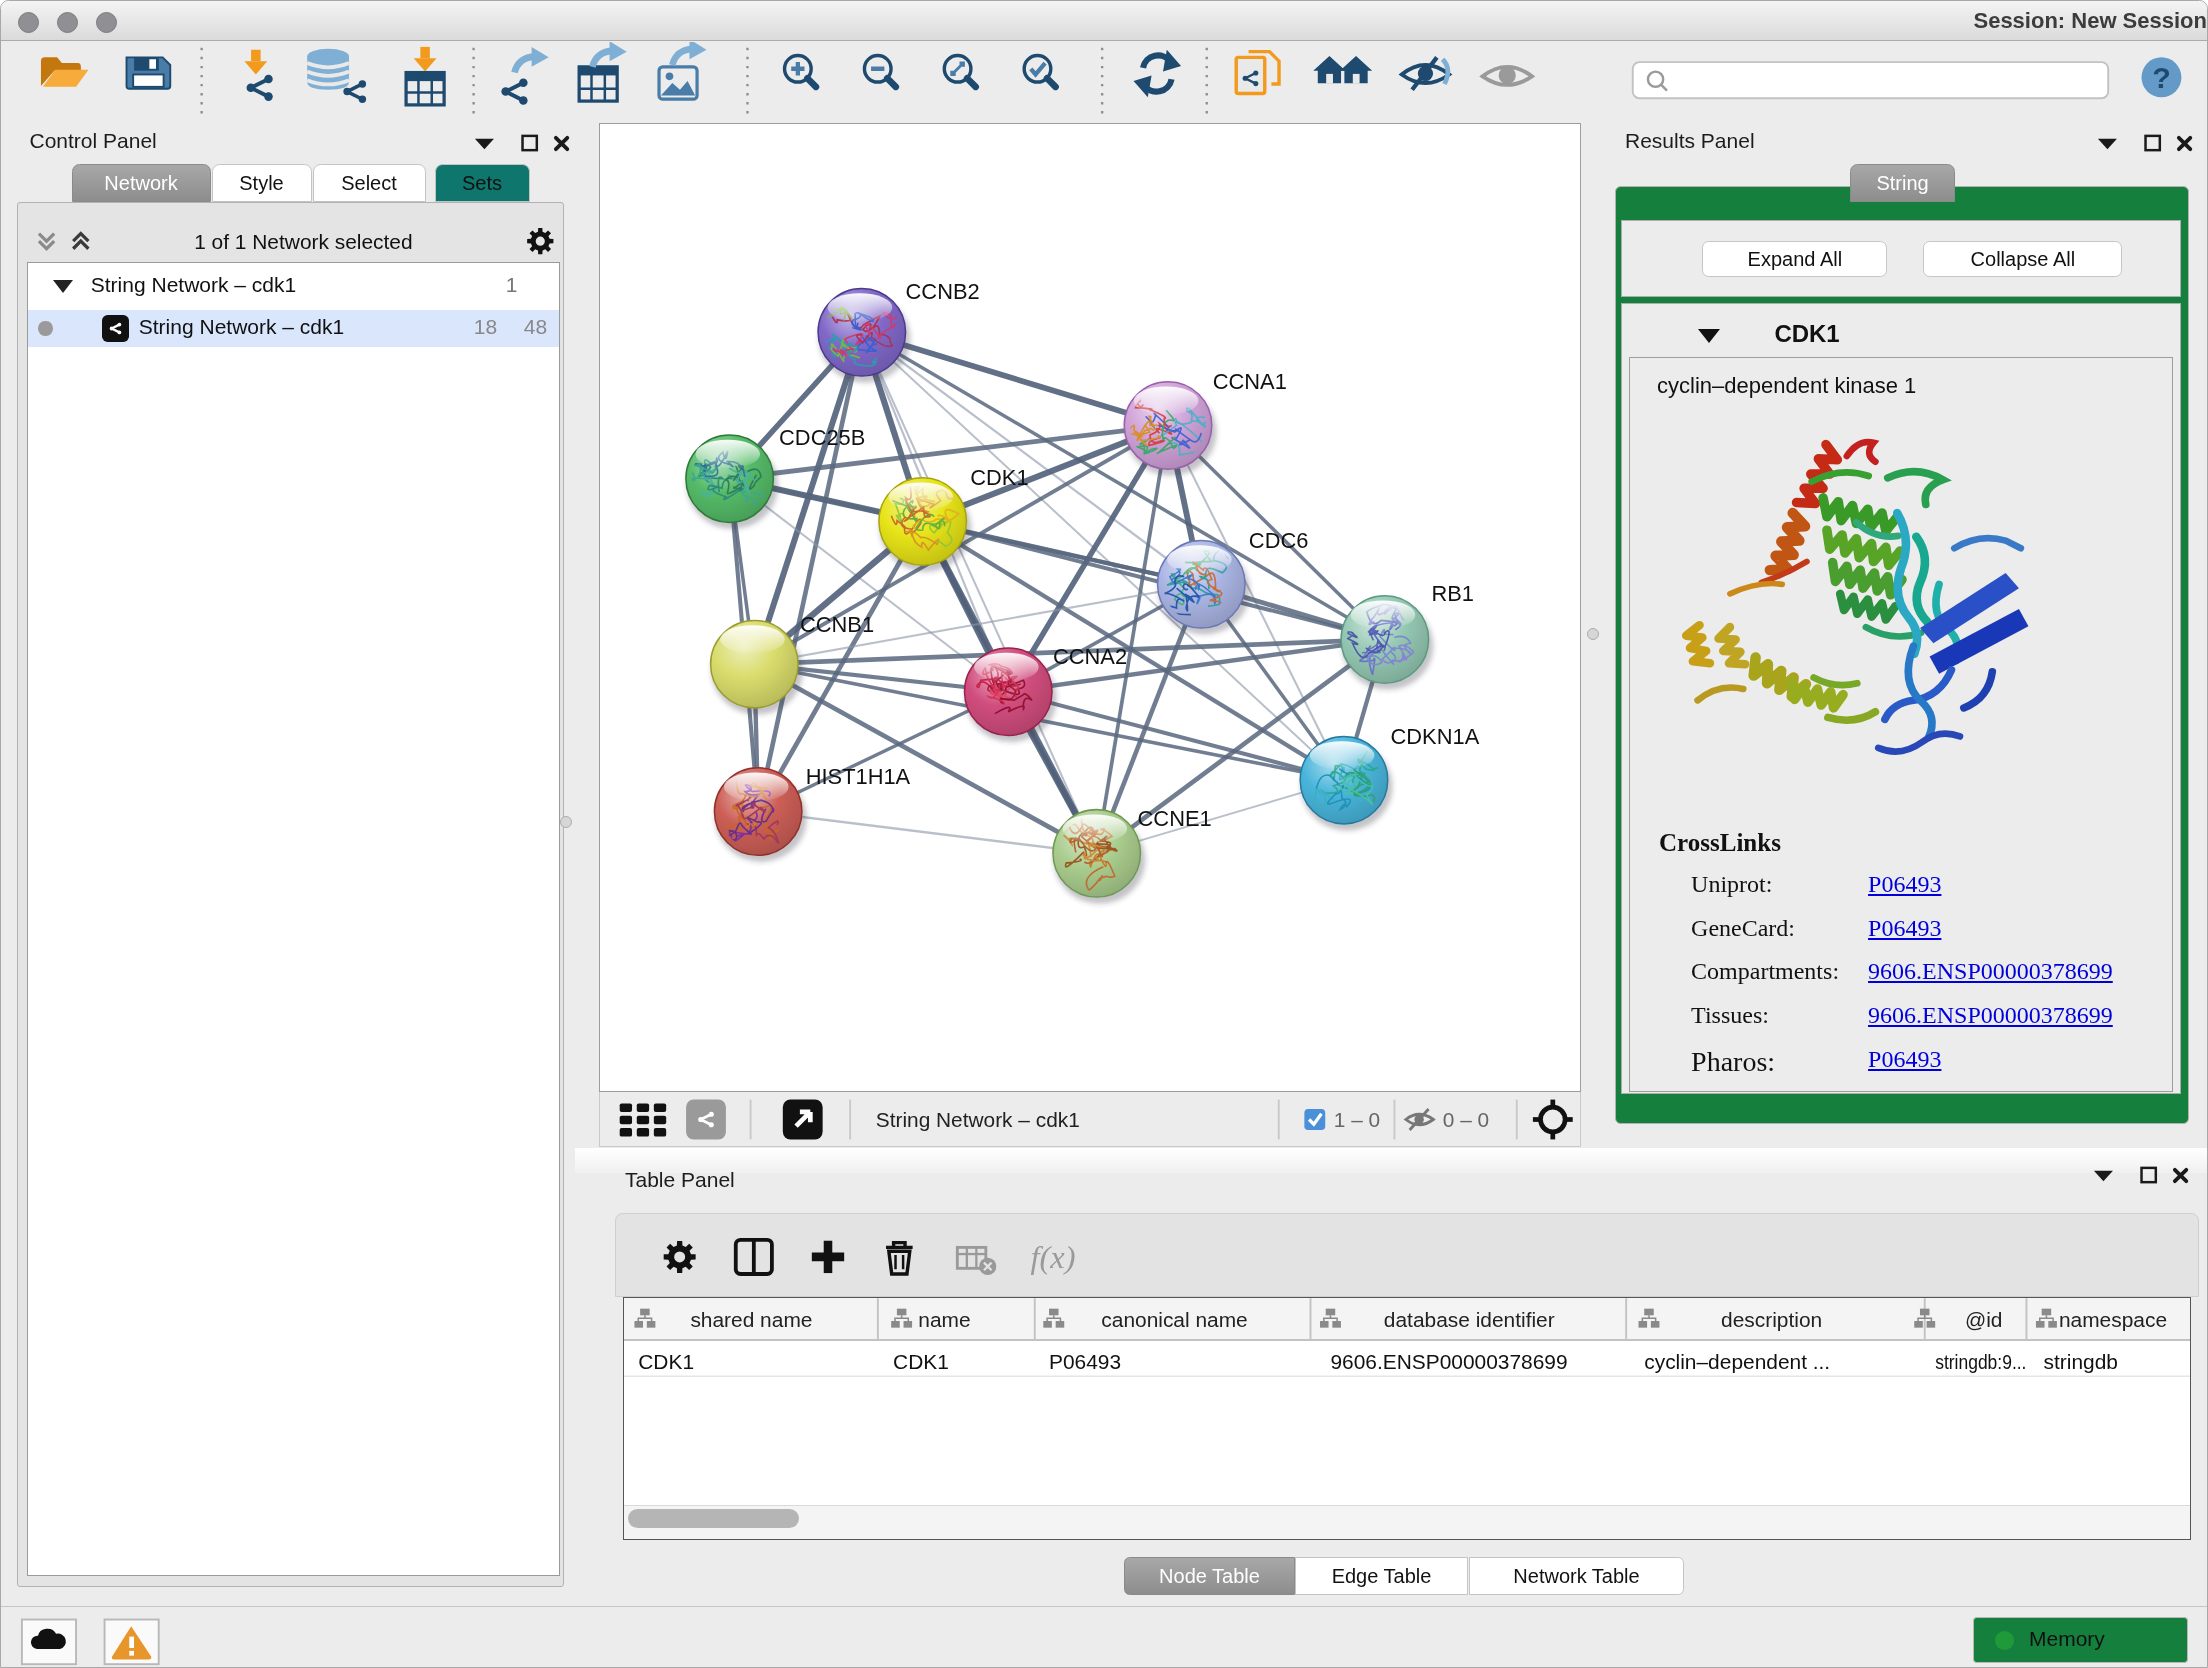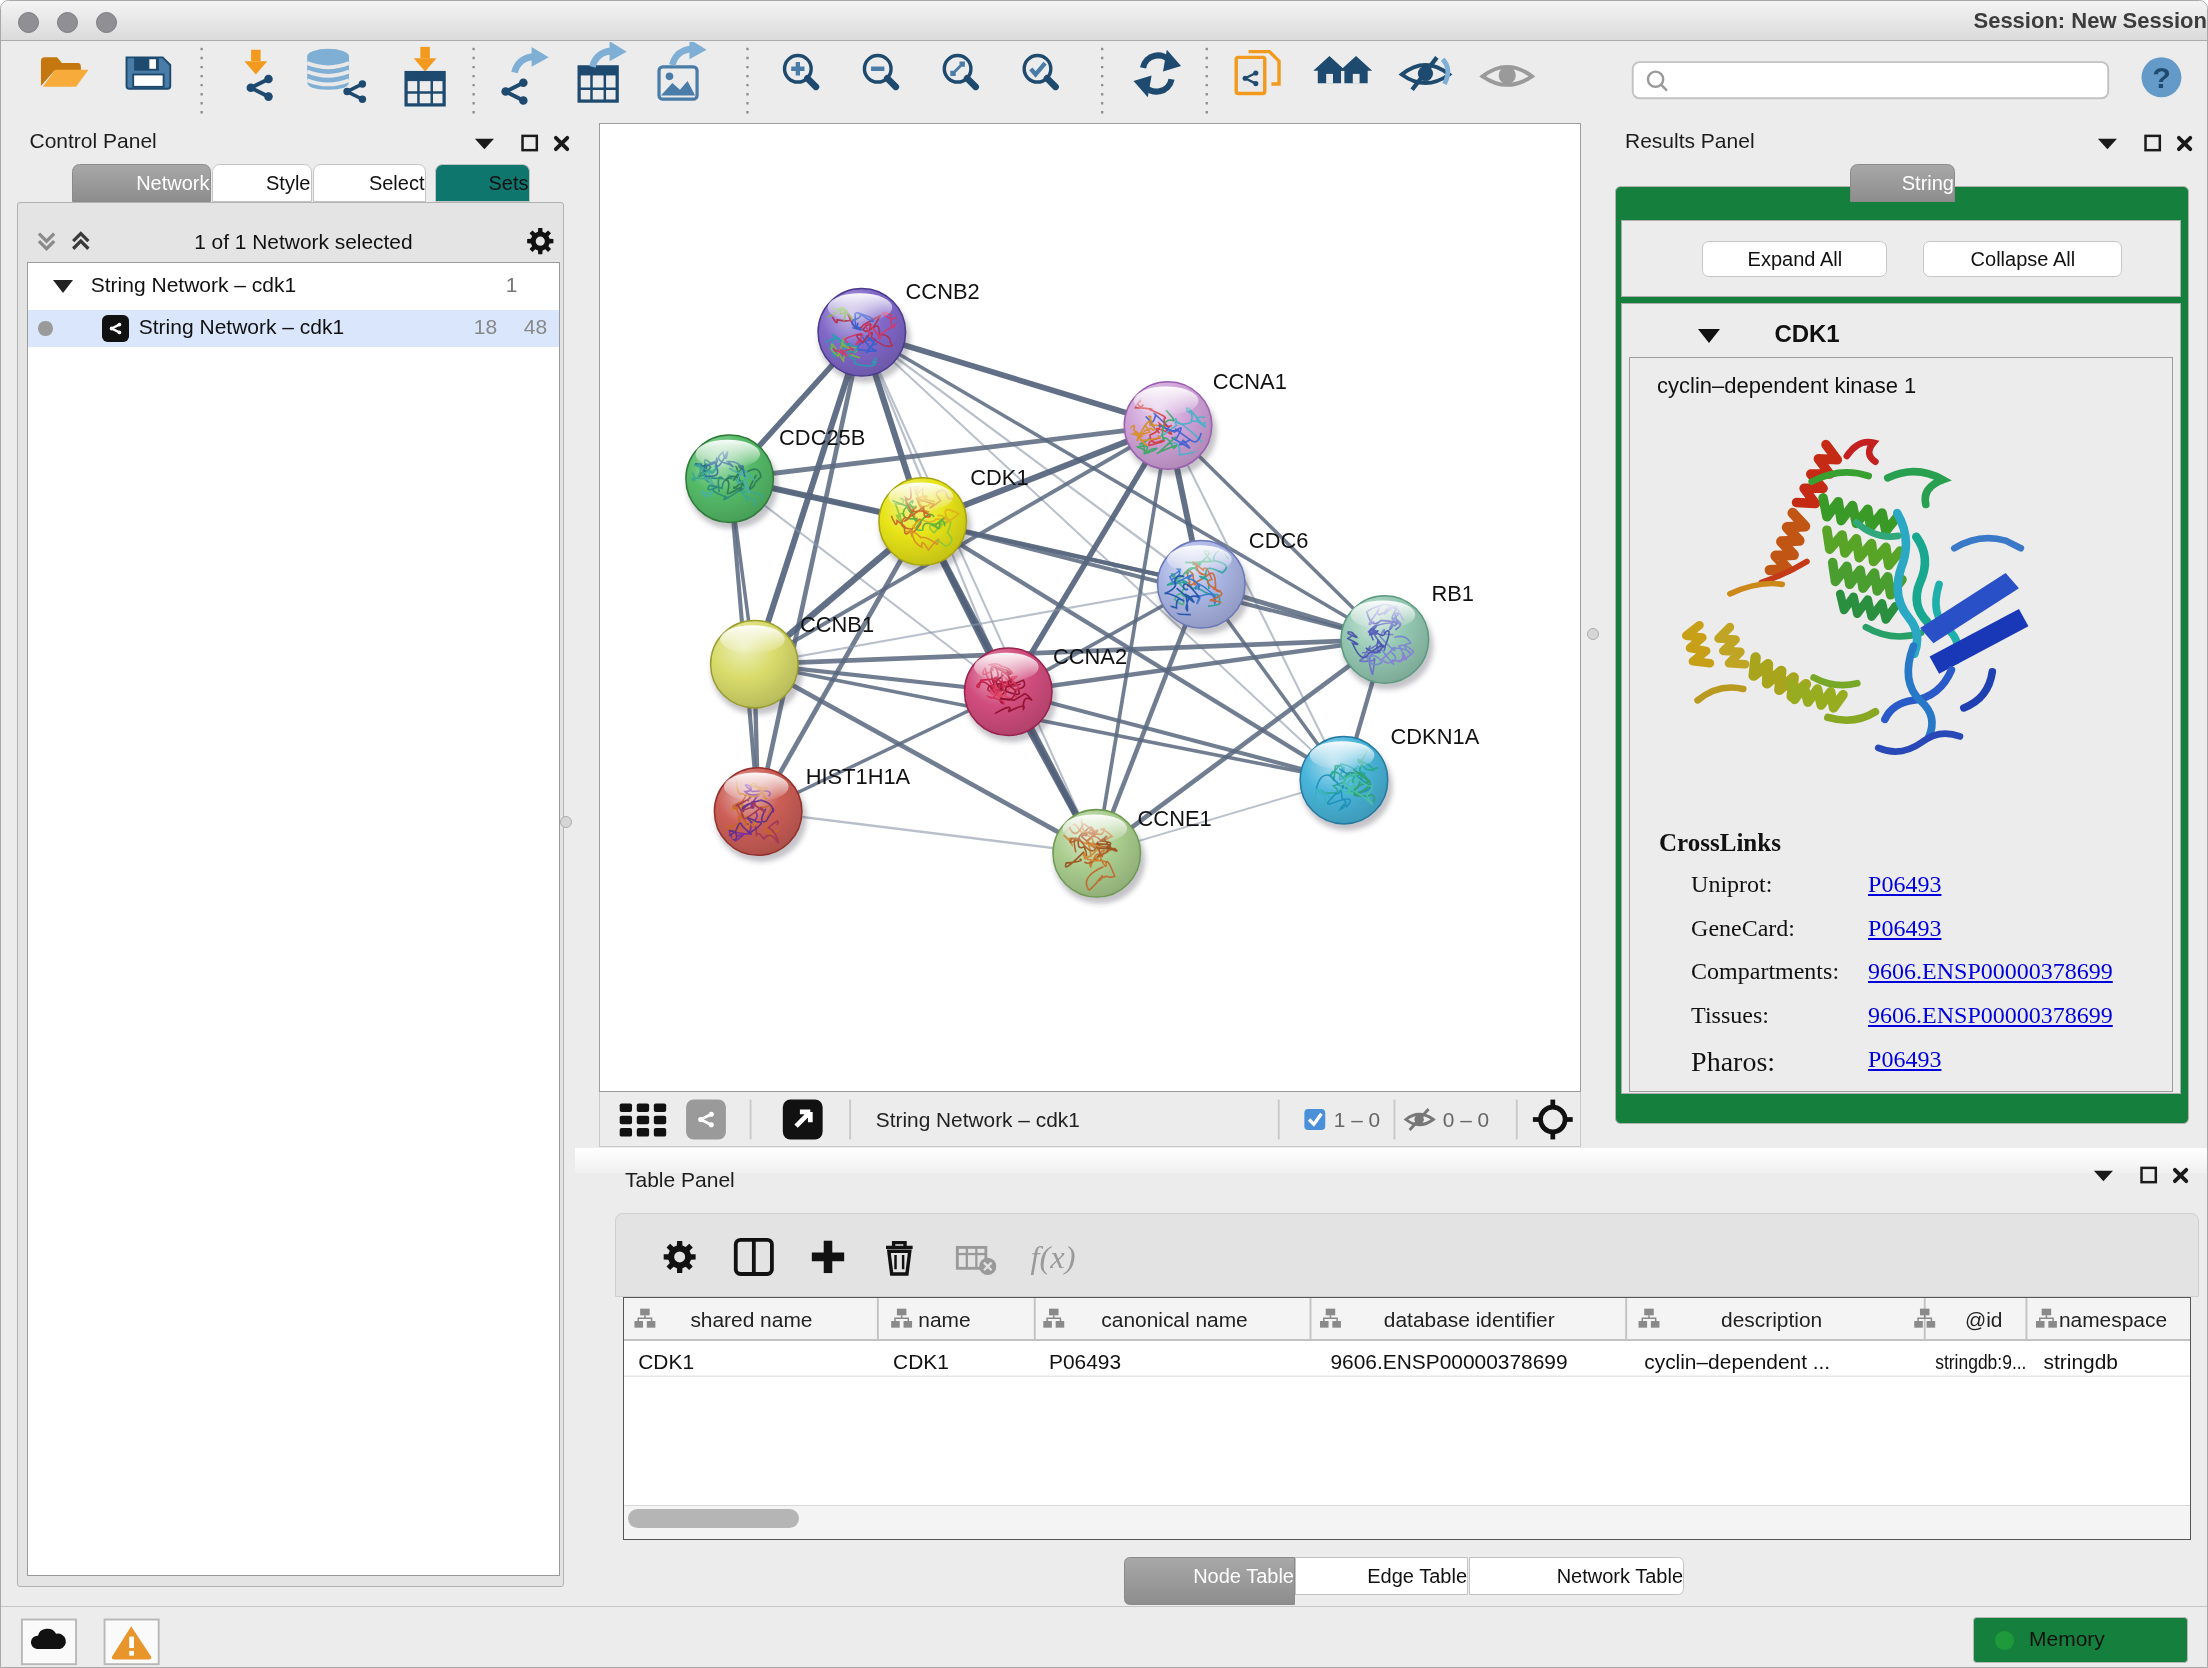--- a/index.html
+++ b/index.html
@@ -1,16 +1,16 @@
 <!DOCTYPE html>
 <html style="font-size:15px"><head><meta charset="utf-8"><style>
 * { margin:0; padding:0; box-sizing:border-box; }
 body { width:2208px; height:1668px; font-family:"Liberation Sans", sans-serif; background:#fff; position:relative; overflow:hidden; }
 .abs { position:absolute; }
-.tab { position:absolute; font-size:20px; text-align:right; z-index:5; }
+.tab { position:absolute; font-size:20px; text-align:center; z-index:5; }
 </style></head>
 <body>
 <div class="abs" style="left:0;top:0;width:2208px;height:1668px;background:#ececec;border-radius:8.6px 8.6px 0 0;border:1px solid #a8a8a8;overflow:hidden">
 
 <div class="abs" style="left:0;top:0;width:100%;height:40px;background:linear-gradient(#f4f4f4,#dadada);border-bottom:1px solid #ababab">
   <div class="abs" style="left:17px;top:10.5px;width:21px;height:21px;border-radius:50%;background:#8f8f94;border:1px solid #7a7a80"></div>
   <div class="abs" style="left:56px;top:10.5px;width:21px;height:21px;border-radius:50%;background:#8f8f94;border:1px solid #7a7a80"></div>
   <div class="abs" style="left:95px;top:10.5px;width:21px;height:21px;border-radius:50%;background:#8f8f94;border:1px solid #7a7a80"></div>
   <div class="abs" style="left:0;top:6.7px;width:100%;text-align:right;font-size:22px;color:#3c3c3c;font-weight:bold">Session: New Session</div>
 </div>
@@ -708,21 +708,21 @@
           <text x="1073" y="74" font-size="22" fill="#111" font-family="Liberation Sans, sans-serif">cyclin–dependent ...</text>
           <text x="1379" y="74" font-size="22" fill="#111" font-family="Liberation Sans, sans-serif" textLength="96" lengthAdjust="spacingAndGlyphs">stringdb:9...</text>
           <text x="1493" y="74" font-size="22" fill="#111" font-family="Liberation Sans, sans-serif">stringdb</text>
           <line x1="0" y1="82" x2="1647" y2="82" stroke="#e6e6e6" stroke-width="1.5"></line>
         </svg>
     <div class="abs" style="left:0px;top:207px;width:1566px;height:34px;background:#f4f4f4;border-top:1px solid #d9d9d9"></div>
     <div class="abs" style="left:3.8px;top:211px;width:171px;height:19px;background:#b5b5b5;border-radius:9.5px"></div>
   </div>
 </div>
 
-<div class="tab" style="left:1123px;top:1556px;width:171px;height:48px;background:linear-gradient(#a8a8a8,#8d8d8d);border:1px solid #8a8a8a;border-radius:5.7px 0 0 5.7px;color:#fff;line-height:36px">Node Table</div>
+<div class="tab" style="left:1123px;top:1556px;width:171px;height:38px;background:linear-gradient(#a8a8a8,#8d8d8d);border:1px solid #8a8a8a;border-radius:5.7px 0 0 5.7px;color:#fff;line-height:36px">Node Table</div>
 <div class="tab" style="left:1294px;top:1556px;width:173px;height:38px;background:#fff;border:1px solid #c4c4c4;color:#111;line-height:36px">Edge Table</div>
 <div class="tab" style="left:1468px;top:1556px;width:215px;height:38px;background:#fff;border:1px solid #c4c4c4;border-radius:0 5.7px 5.7px 0;color:#111;line-height:36px">Network Table</div>
 
 <div class="abs" style="left:0;top:1605px;width:100%;height:64px;background:#ececec;border-top:1px solid #c6c6c6">
   <svg class="abs" style="left:0;top:0" width="380" height="64" viewBox="0 0 400 67">
         <rect x="22" y="13" width="57" height="47" fill="#fafafa" stroke="#b8b8b8" stroke-width="2"></rect>
         <path d="M38 44 a7 7 0 0 1 1 -14 a10 9 0 0 1 19 -2 a8 8 0 0 1 4 16 Z" fill="#111"></path>
         <rect x="109" y="13" width="57" height="47" fill="#fafafa" stroke="#b8b8b8" stroke-width="2"></rect>
         <path d="M137 20 L158 52 Q159 55 155 55 L119 55 Q116 55 117 52 Z" fill="#e8962c"></path>
         <rect x="135" y="31" width="5" height="12" fill="#fff"></rect>

